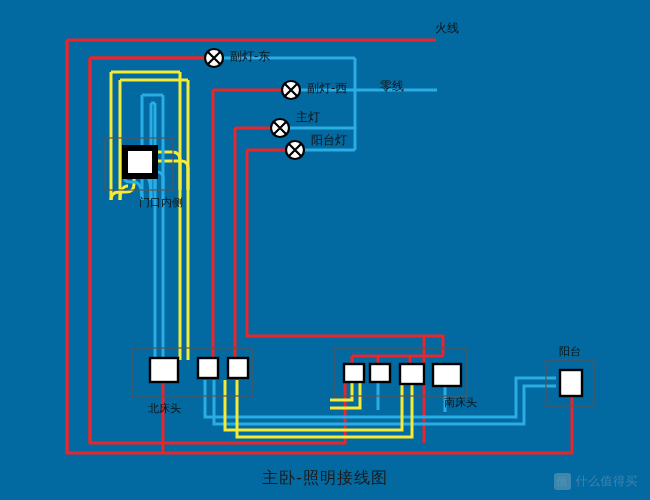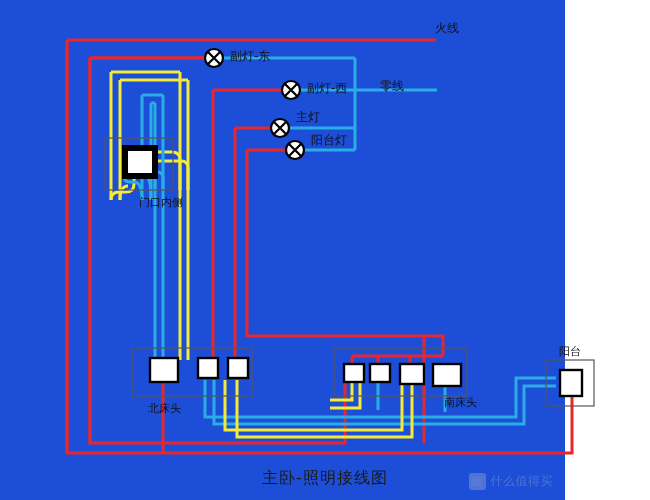--- a/index.html
+++ b/index.html
@@ -10,23 +10,23 @@
   }
   body {
     width: 650px;
     height: 500px;
     overflow: hidden;
     font-family: "DejaVu Sans", "Liberation Sans", sans-serif;
     position: relative;
   }
   #diagram-root {
     position: relative;
-    width: 565px;
+    width: 650px;
     height: 500px;
-    background: #1d4ed8;
+    background: #0369a1;
   }
   svg.canvas {
     position: absolute;
     left: 0;
     top: 0;
     width: 650px;
     height: 500px;
     display: block;
   }
   .wire {

